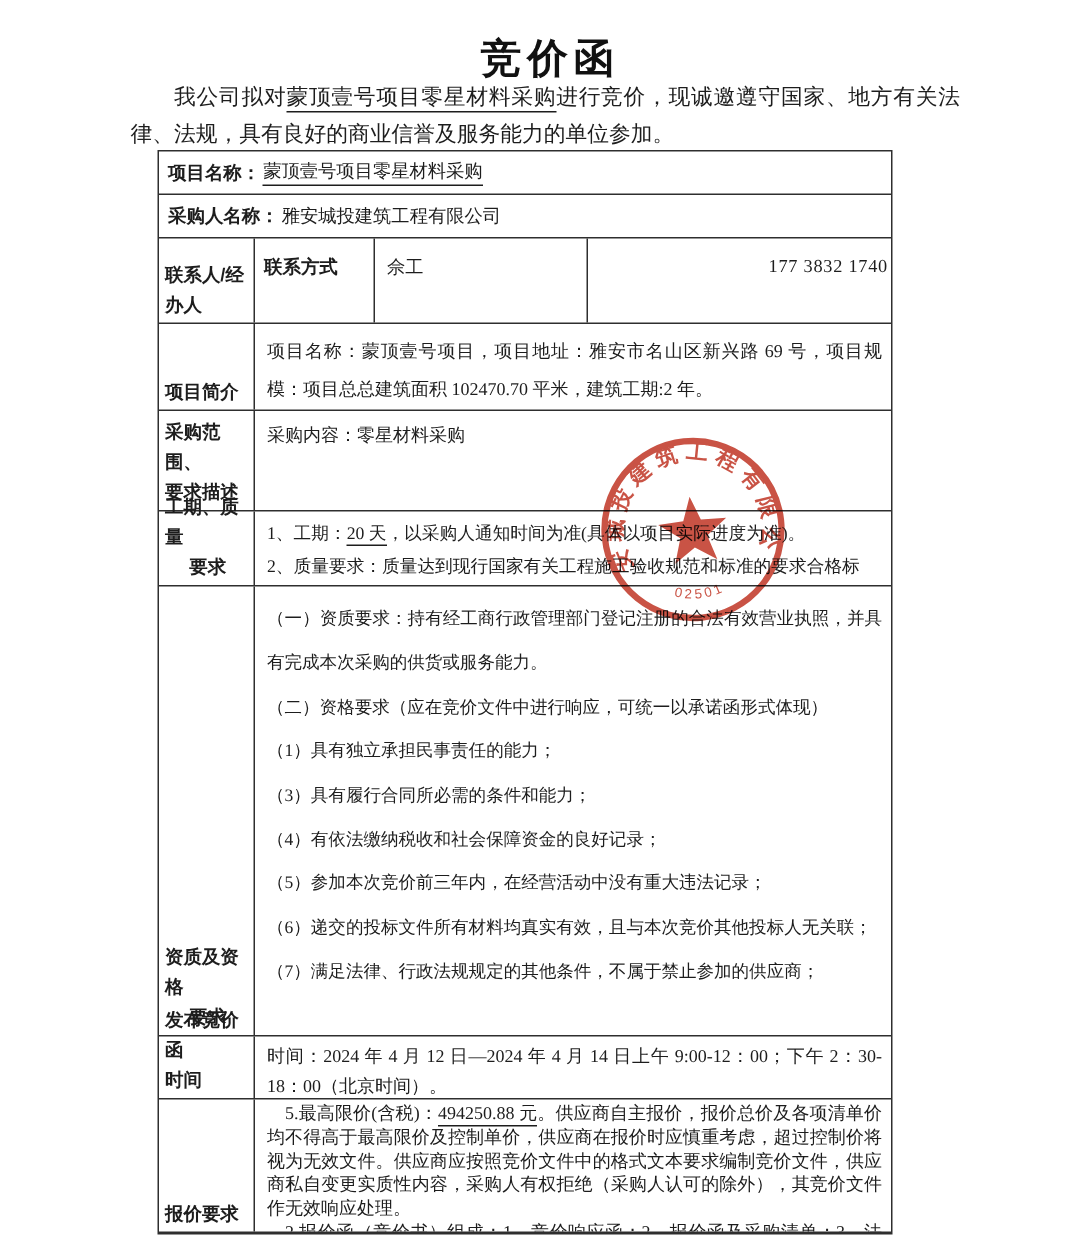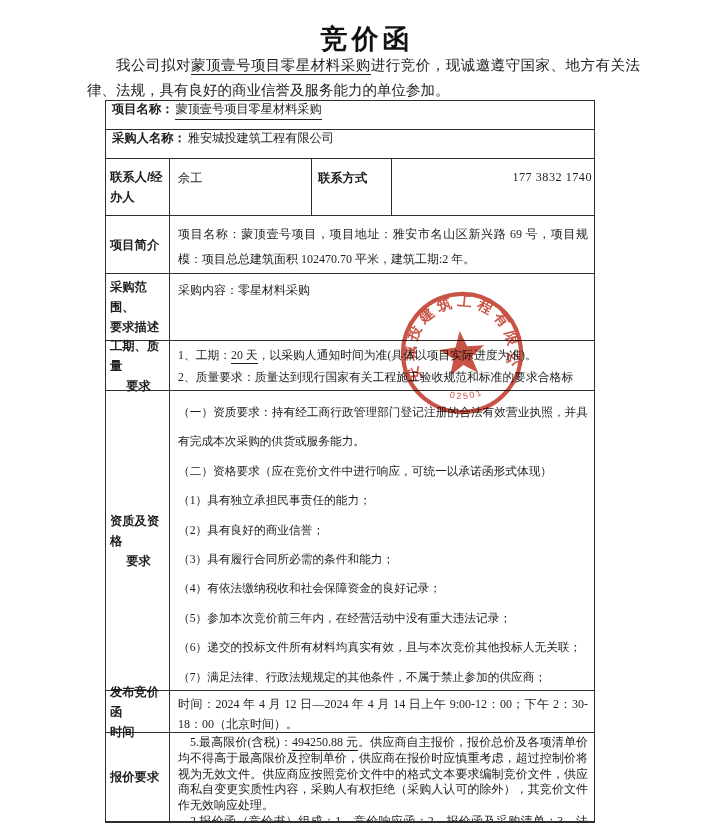--- a/index.html
+++ b/index.html
@@ -28,27 +28,27 @@
   .t-row.last { border-bottom:1.4px solid #2e2e2e; }
   .h-r1{height:29px} .h-r2{height:29px} .h-r3{height:57px}
   .h-r4{height:58px} .h-r5{height:67px} .h-r6{height:50px}
   .h-r7{height:300px} .h-r8{height:42px} .h-r9{height:89px}
 
   .cell { box-sizing:border-box; }
   .lbl {
     width:64px; flex:0 0 64px; border-right:1.4px solid #2e2e2e;
     font-family:Liberation Sans, sans-serif; font-weight:bold;
     font-size:12.3px; line-height:20px;
-    display:flex; flex-direction:column; justify-content:center;
+    display:flex; flex-direction:column; justify-content:flex-end;
     padding:2px 2px 2px 4px;
   }
   .lbl .l2c { text-align:center; }
   .val { flex:1 1 auto; font-size:12px; padding:0 6px 0 8px; overflow:hidden; }
 
-  .full { width:100%; display:flex; align-items:flex-start; padding-left:6px; box-sizing:border-box; }
+  .full { width:100%; display:flex; align-items:center; padding-left:6px; box-sizing:border-box; }
   .inl  { font-family:"Liberation Sans", sans-serif; font-weight:bold; font-size:12.3px; white-space:nowrap; }
   .fval { font-size:12.2px; margin-left:2px; }
 
   .c-name   { flex:0 0 142px; border-right:1.4px solid #2e2e2e; font-size:12.2px; padding:11px 4px 0 8px; }
   .c-method { flex:0 0 80px;  border-right:1.4px solid #2e2e2e; padding:11px 2px 0 6px;
               font-family:"Liberation Sans", sans-serif; font-weight:bold; font-size:12.3px; }
   .c-phone  { flex:1 1 auto; font-size:12.2px; padding:11px 2px 0 12px; letter-spacing:0.5px;text-align:right; }
 
   .v-brief    { padding-top:6px;  line-height:25px;  text-align:justify; }
   .v-scope    { padding-top:8px; }
@@ -87,22 +87,22 @@
       <span class="inl">采购人名称：</span>
       <span class="fval">雅安城投建筑工程有限公司</span>
     </div>
   </div>
 
   <div class="t-row h-r3">
     <div class="cell lbl">
       <div>联系人/经</div>
       <div>办人</div>
     </div>
+    <div class="cell c-method">联系方式</div>
     <div class="cell c-name">佘工</div>
-    <div class="cell c-method">联系方式</div>
     <div class="cell c-phone">177 3832 1740</div>
   </div>
 
   <div class="t-row h-r4">
     <div class="cell lbl">
       <div>项目简介</div>
     </div>
     <div class="cell val v-brief">项目名称：蒙顶壹号项目，项目地址：雅安市名山区新兴路 69 号，项目规模：项目总总建筑面积 102470.70 平米，建筑工期:2 年。</div>
   </div>
 
@@ -127,21 +127,20 @@
 
   <div class="t-row h-r7">
     <div class="cell lbl">
       <div>资质及资格</div>
       <div class="l2c">要求</div>
     </div>
     <div class="cell val v-qual">
       <div>（一）资质要求：持有经工商行政管理部门登记注册的合法有效营业执照，并具有完成本次采购的供货或服务能力。</div>
       <div>（二）资格要求（应在竞价文件中进行响应，可统一以承诺函形式体现）</div>
       <div>（1）具有独立承担民事责任的能力；</div>
-      <div>（2）具有良好的商业信誉；</div>
       <div>（3）具有履行合同所必需的条件和能力；</div>
       <div>（4）有依法缴纳税收和社会保障资金的良好记录；</div>
       <div>（5）参加本次竞价前三年内，在经营活动中没有重大违法记录；</div>
       <div>（6）递交的投标文件所有材料均真实有效，且与本次竞价其他投标人无关联；</div>
       <div>（7）满足法律、行政法规规定的其他条件，不属于禁止参加的供应商；</div>
     </div>
   </div>
 
   <div class="t-row h-r8">
     <div class="cell lbl">

